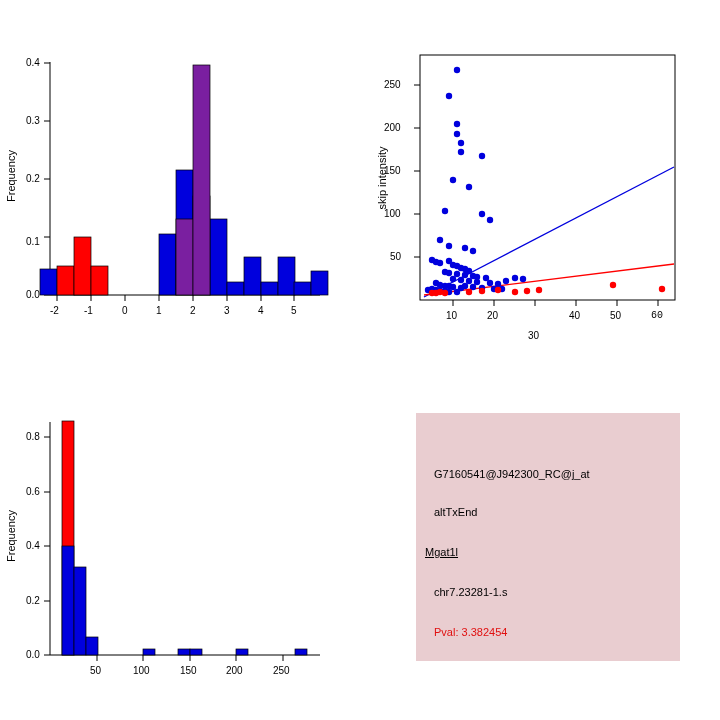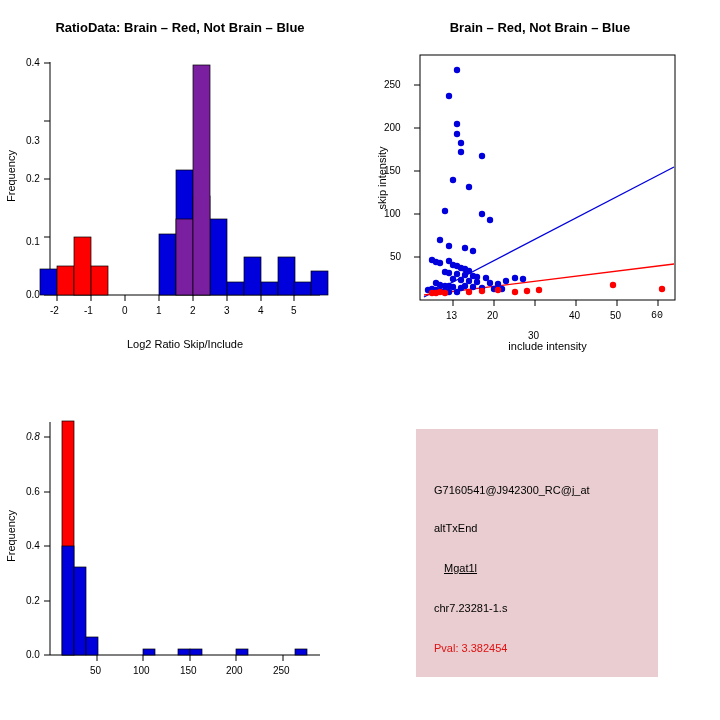--- a/index.html
+++ b/index.html
@@ -13,21 +13,20 @@
   .infobox{background:#e9cdd0;}
   .infoline{font-size:11px;color:#000;}
   .infoline.pval{color:#e01010;}
 </style>
 </head>
 <body>
 
 <div id="root">
 
   <div class="panel" style="left:0px;top:0px;width:360px;height:360px;">
-    <div class="title" style="position:absolute;left:0;top:20px;width:360px;">RatioData: Brain – Red, Not Brain – Blue</div>
 
     <svg width="360" height="360" viewBox="0 0 360 360">
 
       <line x1="50" y1="295" x2="320" y2="295" stroke="#000" stroke-width="1"></line>
       <line x1="50" y1="295" x2="50" y2="62" stroke="#000" stroke-width="1"></line>
 
       <g stroke="#000" stroke-width="1">
         <line x1="44" y1="295" x2="50" y2="295"></line>
         <line x1="44" y1="237" x2="50" y2="237"></line>
         <line x1="44" y1="179" x2="50" y2="179"></line>
@@ -68,38 +67,36 @@
       </g>
       <g fill="#7a1fa0" stroke="#000" stroke-width="0.7">
         <rect x="176" y="219" width="17" height="76"></rect>
         <rect x="193" y="65" width="17" height="230"></rect>
       </g>
     </svg>
 
     <div class="tick" style="left:26px;top:289px;">0.0</div>
     <div class="tick" style="left:26px;top:236px;text-align:center;">0.1</div>
     <div class="tick" style="left:26px;top:173px;">0.2</div>
-    <div class="tick" style="left:26px;top:115px;margin-top:20px;">0.3</div>
+    <div class="tick" style="left:26px;top:115px;">0.3</div>
     <div class="tick" style="left:26px;top:57px;">0.4</div>
 
     <div class="tick" style="left:50px;top:305px;">-2</div>
     <div class="tick" style="left:84px;top:305px;">-1</div>
     <div class="tick" style="left:122px;top:305px;">0</div>
     <div class="tick" style="left:156px;top:305px;">1</div>
     <div class="tick" style="left:190px;top:305px;">2</div>
     <div class="tick" style="left:224px;top:305px;">3</div>
     <div class="tick" style="left:258px;top:305px;">4</div>
     <div class="tick" style="left:291px;top:305px;">5</div>
 
-    <div class="axlabel" style="position:absolute;left:50px;top:338px;width:270px;">Log2 Ratio Skip/Include</div>
     <div class="axlabel" style="position:absolute;left:-29px;top:170px;width:80px;transform:rotate(-90deg);">Frequency</div>
   </div>
 
   <div class="panel" style="left:360px;top:0px;width:360px;height:360px;">
-    <div class="title" style="position:absolute;left:0;top:20px;width:360px;">Brain – Red, Not Brain – Blue</div>
 
     <svg width="360" height="360" viewBox="0 0 360 360">
 
       <rect x="60" y="55" width="255" height="245" fill="none" stroke="#000" stroke-width="1"></rect>
 
       <g stroke="#000" stroke-width="1">
         <line x1="54" y1="257" x2="60" y2="257"></line>
         <line x1="54" y1="214" x2="60" y2="214"></line>
         <line x1="54" y1="171" x2="60" y2="171"></line>
         <line x1="54" y1="128" x2="60" y2="128"></line>
@@ -196,28 +193,27 @@
           <circle cx="302" cy="289" r="3.2"></circle>
       </g>
     </svg>
 
     <div class="tick" style="left:30px;top:251px;">50</div>
     <div class="tick" style="left:24px;top:208px;">100</div>
     <div class="tick" style="left:24px;top:165px;">150</div>
     <div class="tick" style="left:24px;top:122px;">200</div>
     <div class="tick" style="left:24px;top:79px;">250</div>
 
-    <div class="tick" style="left:86px;top:310px;">13</div>
+    <div class="tick" style="left:86px;top:310px;">10</div>
     <div class="tick" style="left:127px;top:310px;">20</div>
     <div class="tick" style="left:168px;top:310px;margin-top:20px;">30</div>
     <div class="tick" style="left:209px;top:310px;">40</div>
     <div class="tick" style="left:250px;top:310px;">50</div>
     <div class="tick" style="left:291px;top:310px;font-family:Liberation Mono, monospace;">60</div>
 
-    <div class="axlabel" style="position:absolute;left:60px;top:340px;width:255px;">include intensity</div>
     <div class="axlabel" style="position:absolute;left:-28px;top:172px;width:100px;transform:rotate(-90deg);">skip intensity</div>
   </div>
 
   <div class="panel" style="left:0px;top:360px;width:360px;height:360px;">
 
     <svg width="360" height="360" viewBox="0 0 360 360">
       <line x1="50" y1="295" x2="320" y2="295" stroke="#000" stroke-width="1"></line>
       <line x1="50" y1="295" x2="50" y2="62" stroke="#000" stroke-width="1"></line>
 
       <g stroke="#000" stroke-width="1">
@@ -249,32 +245,32 @@
         <rect x="190" y="289" width="12" height="6"></rect>
         <rect x="236" y="289" width="12" height="6"></rect>
         <rect x="295" y="289" width="12" height="6"></rect>
       </g>
     </svg>
 
     <div class="tick" style="left:26px;top:289px;">0.0</div>
     <div class="tick" style="left:26px;top:235px;">0.2</div>
     <div class="tick" style="left:26px;top:180px;">0.4</div>
     <div class="tick" style="left:26px;top:126px;">0.6</div>
-    <div class="tick" style="left:26px;top:71px;font-style:italic;">0.8</div>
+    <div class="tick" style="left:26px;top:71px;">0.8</div>
 
     <div class="tick" style="left:90px;top:305px;">50</div>
     <div class="tick" style="left:133px;top:305px;">100</div>
     <div class="tick" style="left:180px;top:305px;">150</div>
     <div class="tick" style="left:226px;top:305px;">200</div>
     <div class="tick" style="left:273px;top:305px;">250</div>
 
     <div class="axlabel" style="position:absolute;left:-29px;top:170px;width:80px;transform:rotate(-90deg);">Frequency</div>
   </div>
 
-  <div class="panel infobox" style="left:416px;top:413px;width:242px;height:248px;margin-top:16px;">
+  <div class="panel infobox" style="left:416px;top:413px;width:264px;height:248px;">
     <div class="infoline" style="position:absolute;left:18px;top:55px;">G7160541@J942300_RC@j_at</div>
     <div class="infoline" style="position:absolute;left:18px;top:93px;">altTxEnd</div>
-    <div class="infoline" style="position:absolute;left:28px;top:133px;text-decoration:underline;">Mgat1l</div>
+    <div class="infoline" style="position:absolute;left:9px;top:133px;text-decoration:underline;">Mgat1l</div>
     <div class="infoline" style="position:absolute;left:18px;top:173px;">chr7.23281-1.s</div>
     <div class="infoline pval" style="position:absolute;left:18px;top:213px;">Pval: 3.382454</div>
   </div>
 
 </div>
 
 </body></html>

